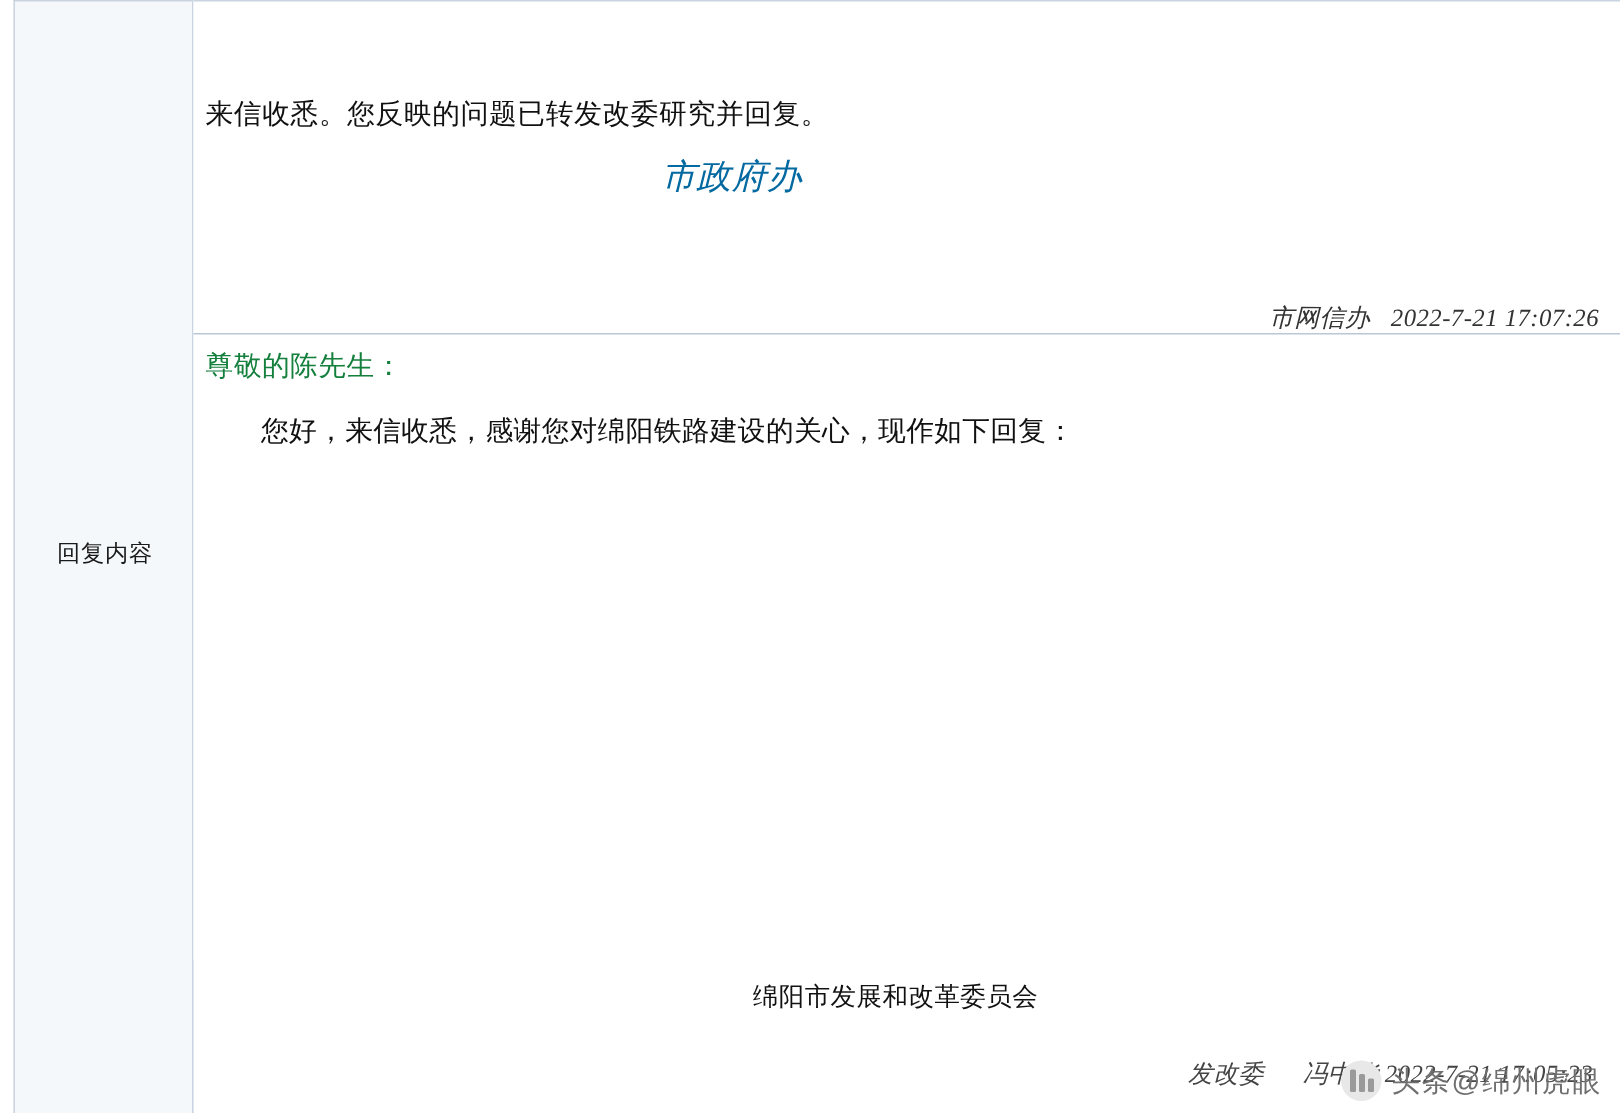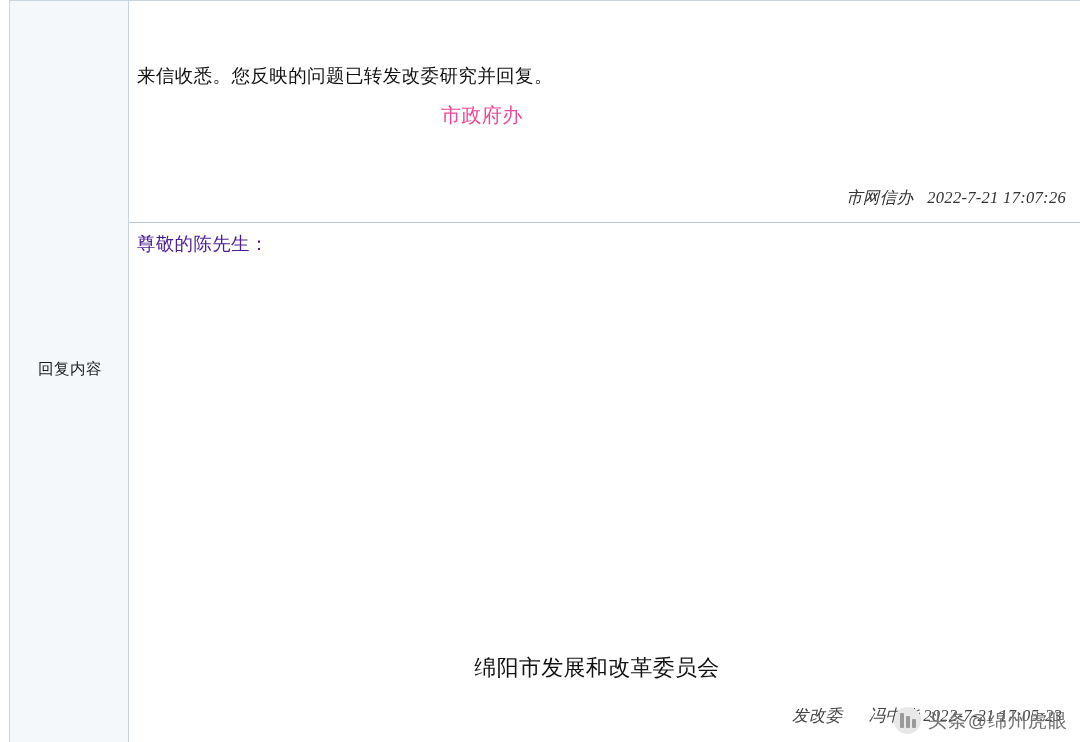--- a/index.html
+++ b/index.html
@@ -67,46 +67,47 @@
     left: 8px;
     top: 62px;
     font-size: 18.5px;
     letter-spacing: 0.4px;
     color: #111;
   }
   .top-sign {
     position: absolute;
     left: 312px;
     top: 101px;
-    font-size: 20px;
+    font-size: 23px;
     letter-spacing: 0.4px;
-    color: #ec4899;
+    color: #0369a1;
+    font-style: italic;
   }
   .top-meta {
     position: absolute;
     right: 14px;
-    top: 186px;
+    top: 200px;
     font-size: 16.5px;
     font-style: italic;
     color: #333;
     letter-spacing: 0.3px;
   }
   .top-meta .meta-who { margin-right: 14px; }
 
   
   .bottom-block {
     position: relative;
     padding: 0;
   }
   .salutation {
     position: absolute;
     left: 8px;
     top: 8px;
     font-size: 18.5px;
-    color: #4c1d95;
+    color: #15803d;
     letter-spacing: 0.3px;
   }
   .body-text {
     position: absolute;
     left: 8px;
     top: 46px;
     width: 935px;
     font-size: 18.5px;
     line-height: 38px;
     color: #111;
@@ -118,21 +119,21 @@
     margin: 0;
     text-indent: 2em;
   }
   .para-gap { height: 10px; }
   .signature {
     position: absolute;
     left: 8px;
     top: 430px;
     width: 920px;
     text-align: center;
-    font-size: 22px;
+    font-size: 17px;
     color: #111;
     letter-spacing: 0.3px;
   }
   .bottom-meta {
     position: absolute;
     left: 8px;
     top: 482px;
     width: 925px;
     text-align: right;
     font-size: 16.5px;
@@ -192,20 +193,21 @@
       <div class="top-sign">市政府办</div>
       <div class="top-meta">
         <span class="meta-who">市网信办</span><span class="meta-time">2022-7-21 17:07:26</span>
       </div>
     </div>
 
     <div class="bottom-block">
       <div class="salutation">尊敬的陈先生：</div>
 
       <div class="body-text">
+        <p>您好，来信收悉，感谢您对绵阳铁路建设的关心，现作如下回复：</p>
         <div class="para-gap"></div>
       </div>
 
       <div class="signature">绵阳市发展和改革委员会</div>
 
       <div class="bottom-meta">
         <span class="meta-who">发改委</span><span class="meta-time">冯中华 2022-7-21 17:05:23</span>
       </div>
     </div>
 

